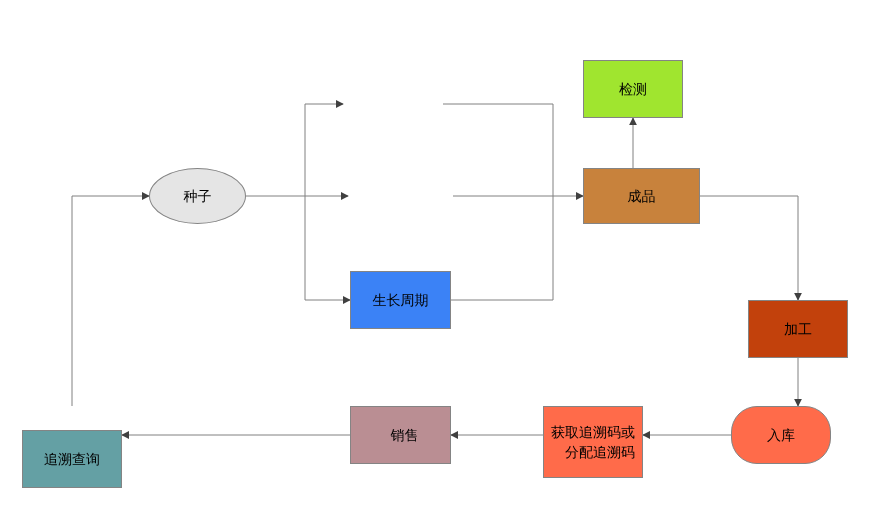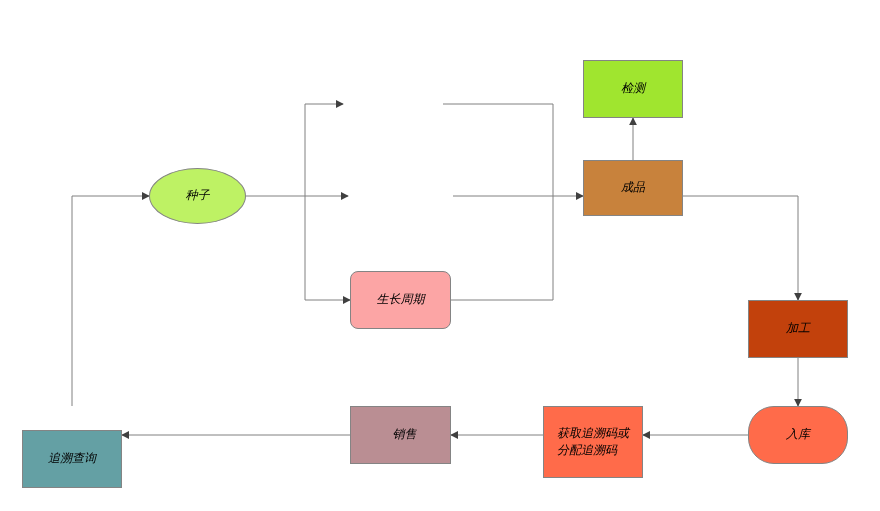--- a/index.html
+++ b/index.html
@@ -18,38 +18,37 @@
   }
   .node {
     position: absolute;
     border: 1px solid #848484;
     display: flex;
     align-items: center;
     justify-content: center;
     box-sizing: border-box;
   }
   .node .label {
-    font-size: 12px;
+    font-size: 14px;
     color: #000;
-    text-align: left;
+    text-align: right;
     white-space: pre-line;
     line-height: 1.45;
     padding: 0 4px;
-    font-style: italic;
   }
   .ellipse { border-radius: 50%; }
 
   #n-seed      { left:149px; top:168px; width:97px;  height:56px; }
   #n-fertilize { left:343px; top:76px;  width:100px; height:57px; }
   #n-pest      { left:348px; top:168px; width:105px; height:56px; }
   #n-growth    { left:350px; top:271px; width:101px; height:58px; }
   #n-inspect   { left:583px; top:60px;  width:100px; height:58px; }
-  #n-finished  { left:583px; top:160px; width:100px; height:56px; }
+  #n-finished  { left:583px; top:168px; width:117px; height:56px; }
   #n-process   { left:748px; top:300px; width:100px; height:58px; }
-  #n-warehouse { left:748px; top:406px; width:100px; height:58px;border-radius:26px; }
+  #n-warehouse { left:731px; top:406px; width:100px; height:58px;border-radius:26px; }
   #n-tracecode { left:543px; top:406px; width:100px; height:72px; }
   #n-sales     { left:350px; top:406px; width:101px; height:58px;padding-left:8px; }
   #n-query     { left:22px;  top:406px; width:100px; height:58px;margin-top:24px; }
 </style>
 </head>
 <body>
 
 <div id="canvas" style="background-color: rgb(255, 255, 255);">
 
   <svg id="wires" width="880" height="511" viewBox="0 0 880 511">
@@ -69,27 +68,27 @@
       <path d="M633,168 V118" marker-end="url(#arrow)"></path>
       <path d="M683,196 H798 V300" marker-end="url(#arrow)"></path>
       <path d="M798,358 V406" marker-end="url(#arrow)"></path>
       <path d="M748,435 H643" marker-end="url(#arrow)"></path>
       <path d="M543,435 H451" marker-end="url(#arrow)"></path>
       <path d="M350,435 H122" marker-end="url(#arrow)"></path>
       <path d="M72,406 V196 H149" marker-end="url(#arrow)"></path>
     </g>
   </svg>
 
-  <div class="node ellipse" id="n-seed" style="background-color: #bef264;">
+  <div class="node ellipse" id="n-seed" style="background-color: #e5e5e5;">
     <span class="label">种子</span>
   </div>
 
 
 
-  <div class="node" id="n-growth" style="background-color: #fca5a5; border-radius: 8px;">
+  <div class="node" id="n-growth" style="background-color: #3b82f6;">
     <span class="label">生长周期</span>
   </div>
 
   <div class="node" id="n-inspect" style="background-color: rgb(160, 229, 47);">
     <span class="label">检测</span>
   </div>
 
   <div class="node" id="n-finished" style="background-color: rgb(200, 130, 60);">
     <span class="label">成品</span>
   </div>

